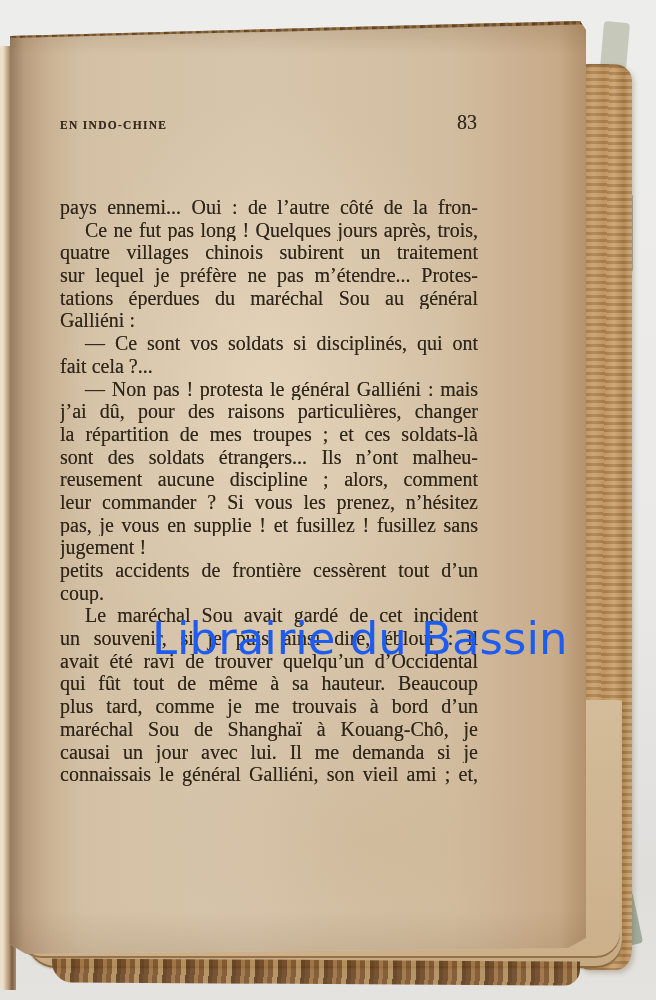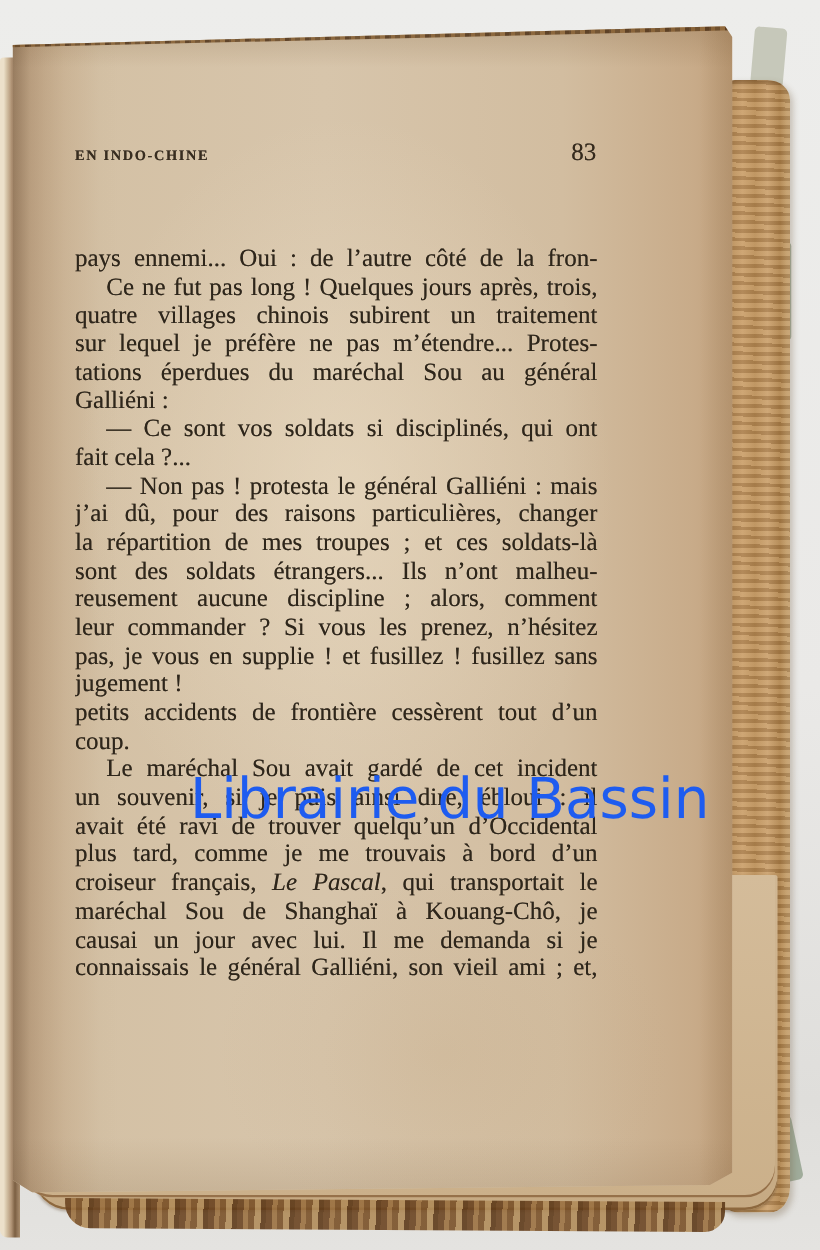--- a/index.html
+++ b/index.html
@@ -117,22 +117,22 @@
         <div class="line"><span>sont des soldats étrangers... Ils n’ont malheu-</span></div>
         <div class="line"><span>reusement aucune discipline ; alors, comment</span></div>
         <div class="line"><span>leur commander ? Si vous les prenez, n’hésitez</span></div>
         <div class="line"><span>pas, je vous en supplie ! et fusillez ! fusillez sans</span></div>
         <div class="line end"><span>jugement !</span></div>
         <div class="line"><span>petits accidents de frontière cessèrent tout d’un</span></div>
         <div class="line end"><span>coup.</span></div>
         <div class="line indent"><span>Le maréchal Sou avait gardé de cet incident</span></div>
         <div class="line"><span>un souvenir, si je puis ainsi dire, ébloui : il</span></div>
         <div class="line"><span>avait été ravi de trouver quelqu’un d’Occidental</span></div>
+        <div class="line"><span>qui fût tout de même à sa hauteur. Beaucoup</span></div>
         <div class="line"><span>plus tard, comme je me trouvais à bord d’un</span></div>
-        <div class="line"><span>croiseur français, </span><span class="it">Le Pascal</span><span>, qui transportait le</span></div>
         <div class="line"><span>maréchal Sou de Shanghaï à Kouang-Chô, je</span></div>
         <div class="line"><span>causai un jour avec lui. Il me demanda si je</span></div>
         <div class="line"><span>connaissais le général Galliéni, son vieil ami ; et,</span></div>
       </div>
   </div>
 
   <div class="watermark" style="color: rgb(30, 92, 240); text-align: right;">Librairie du Bassin</div>
 
 </div>
 

